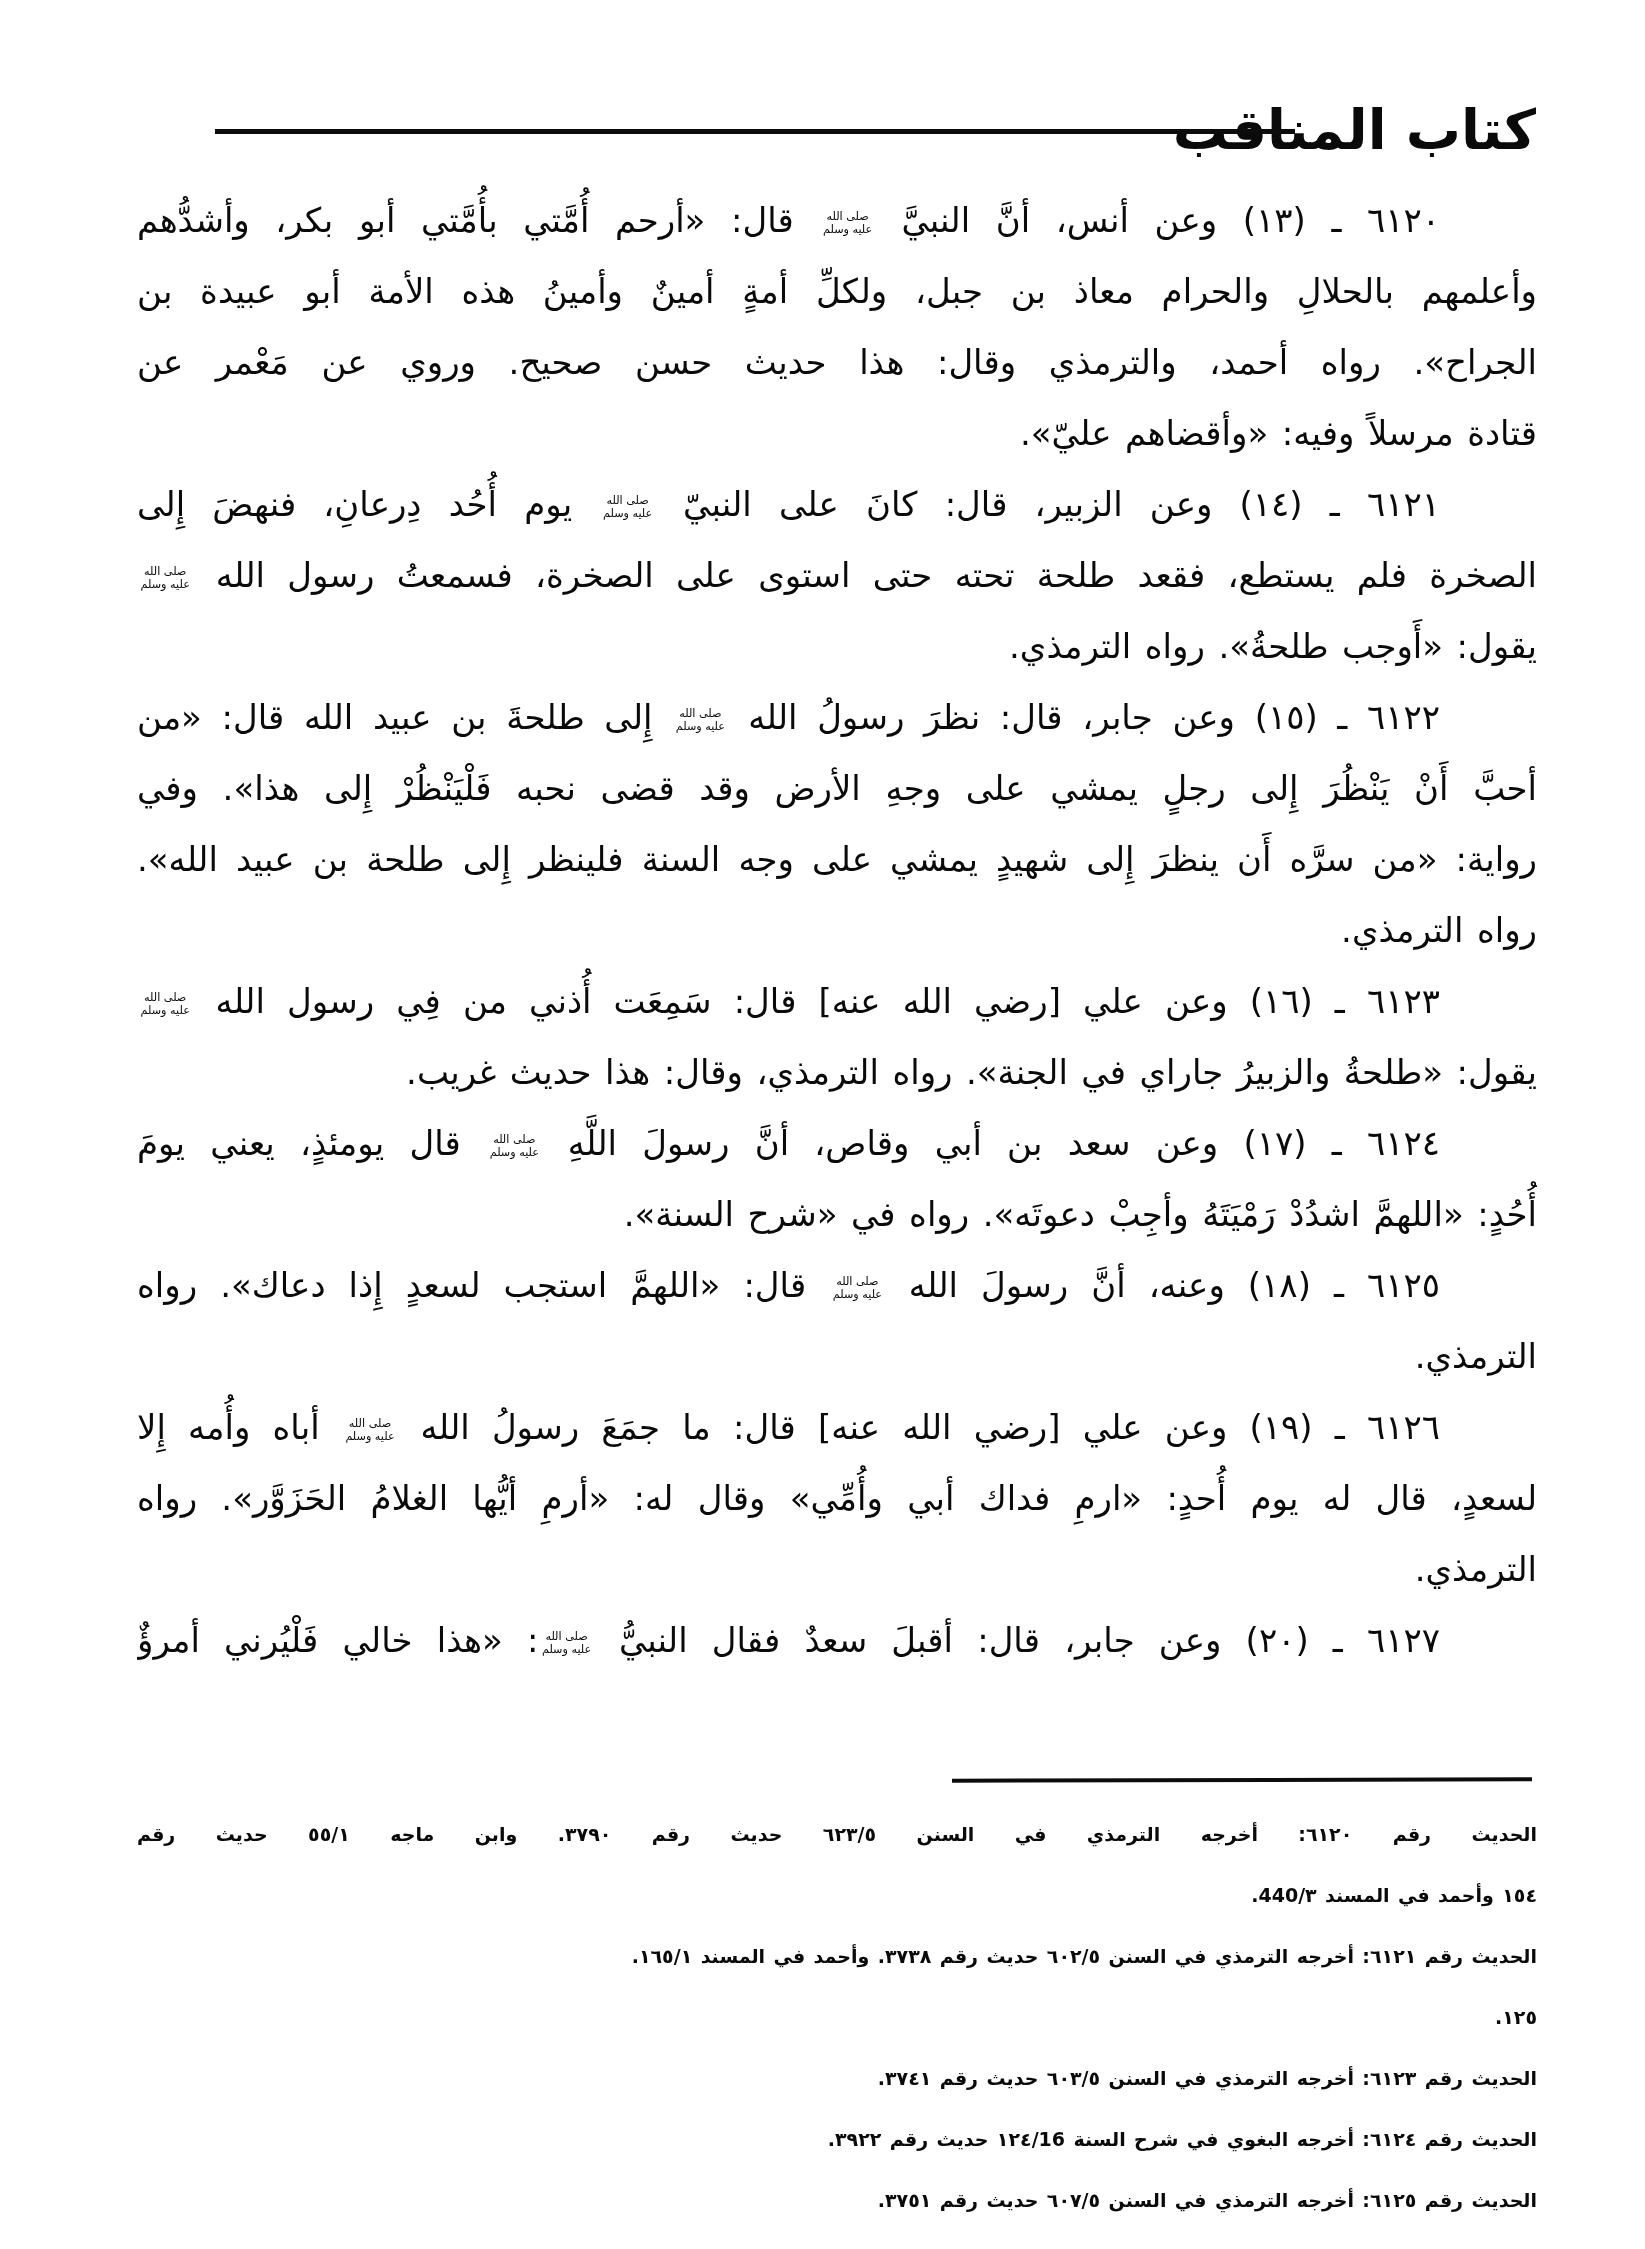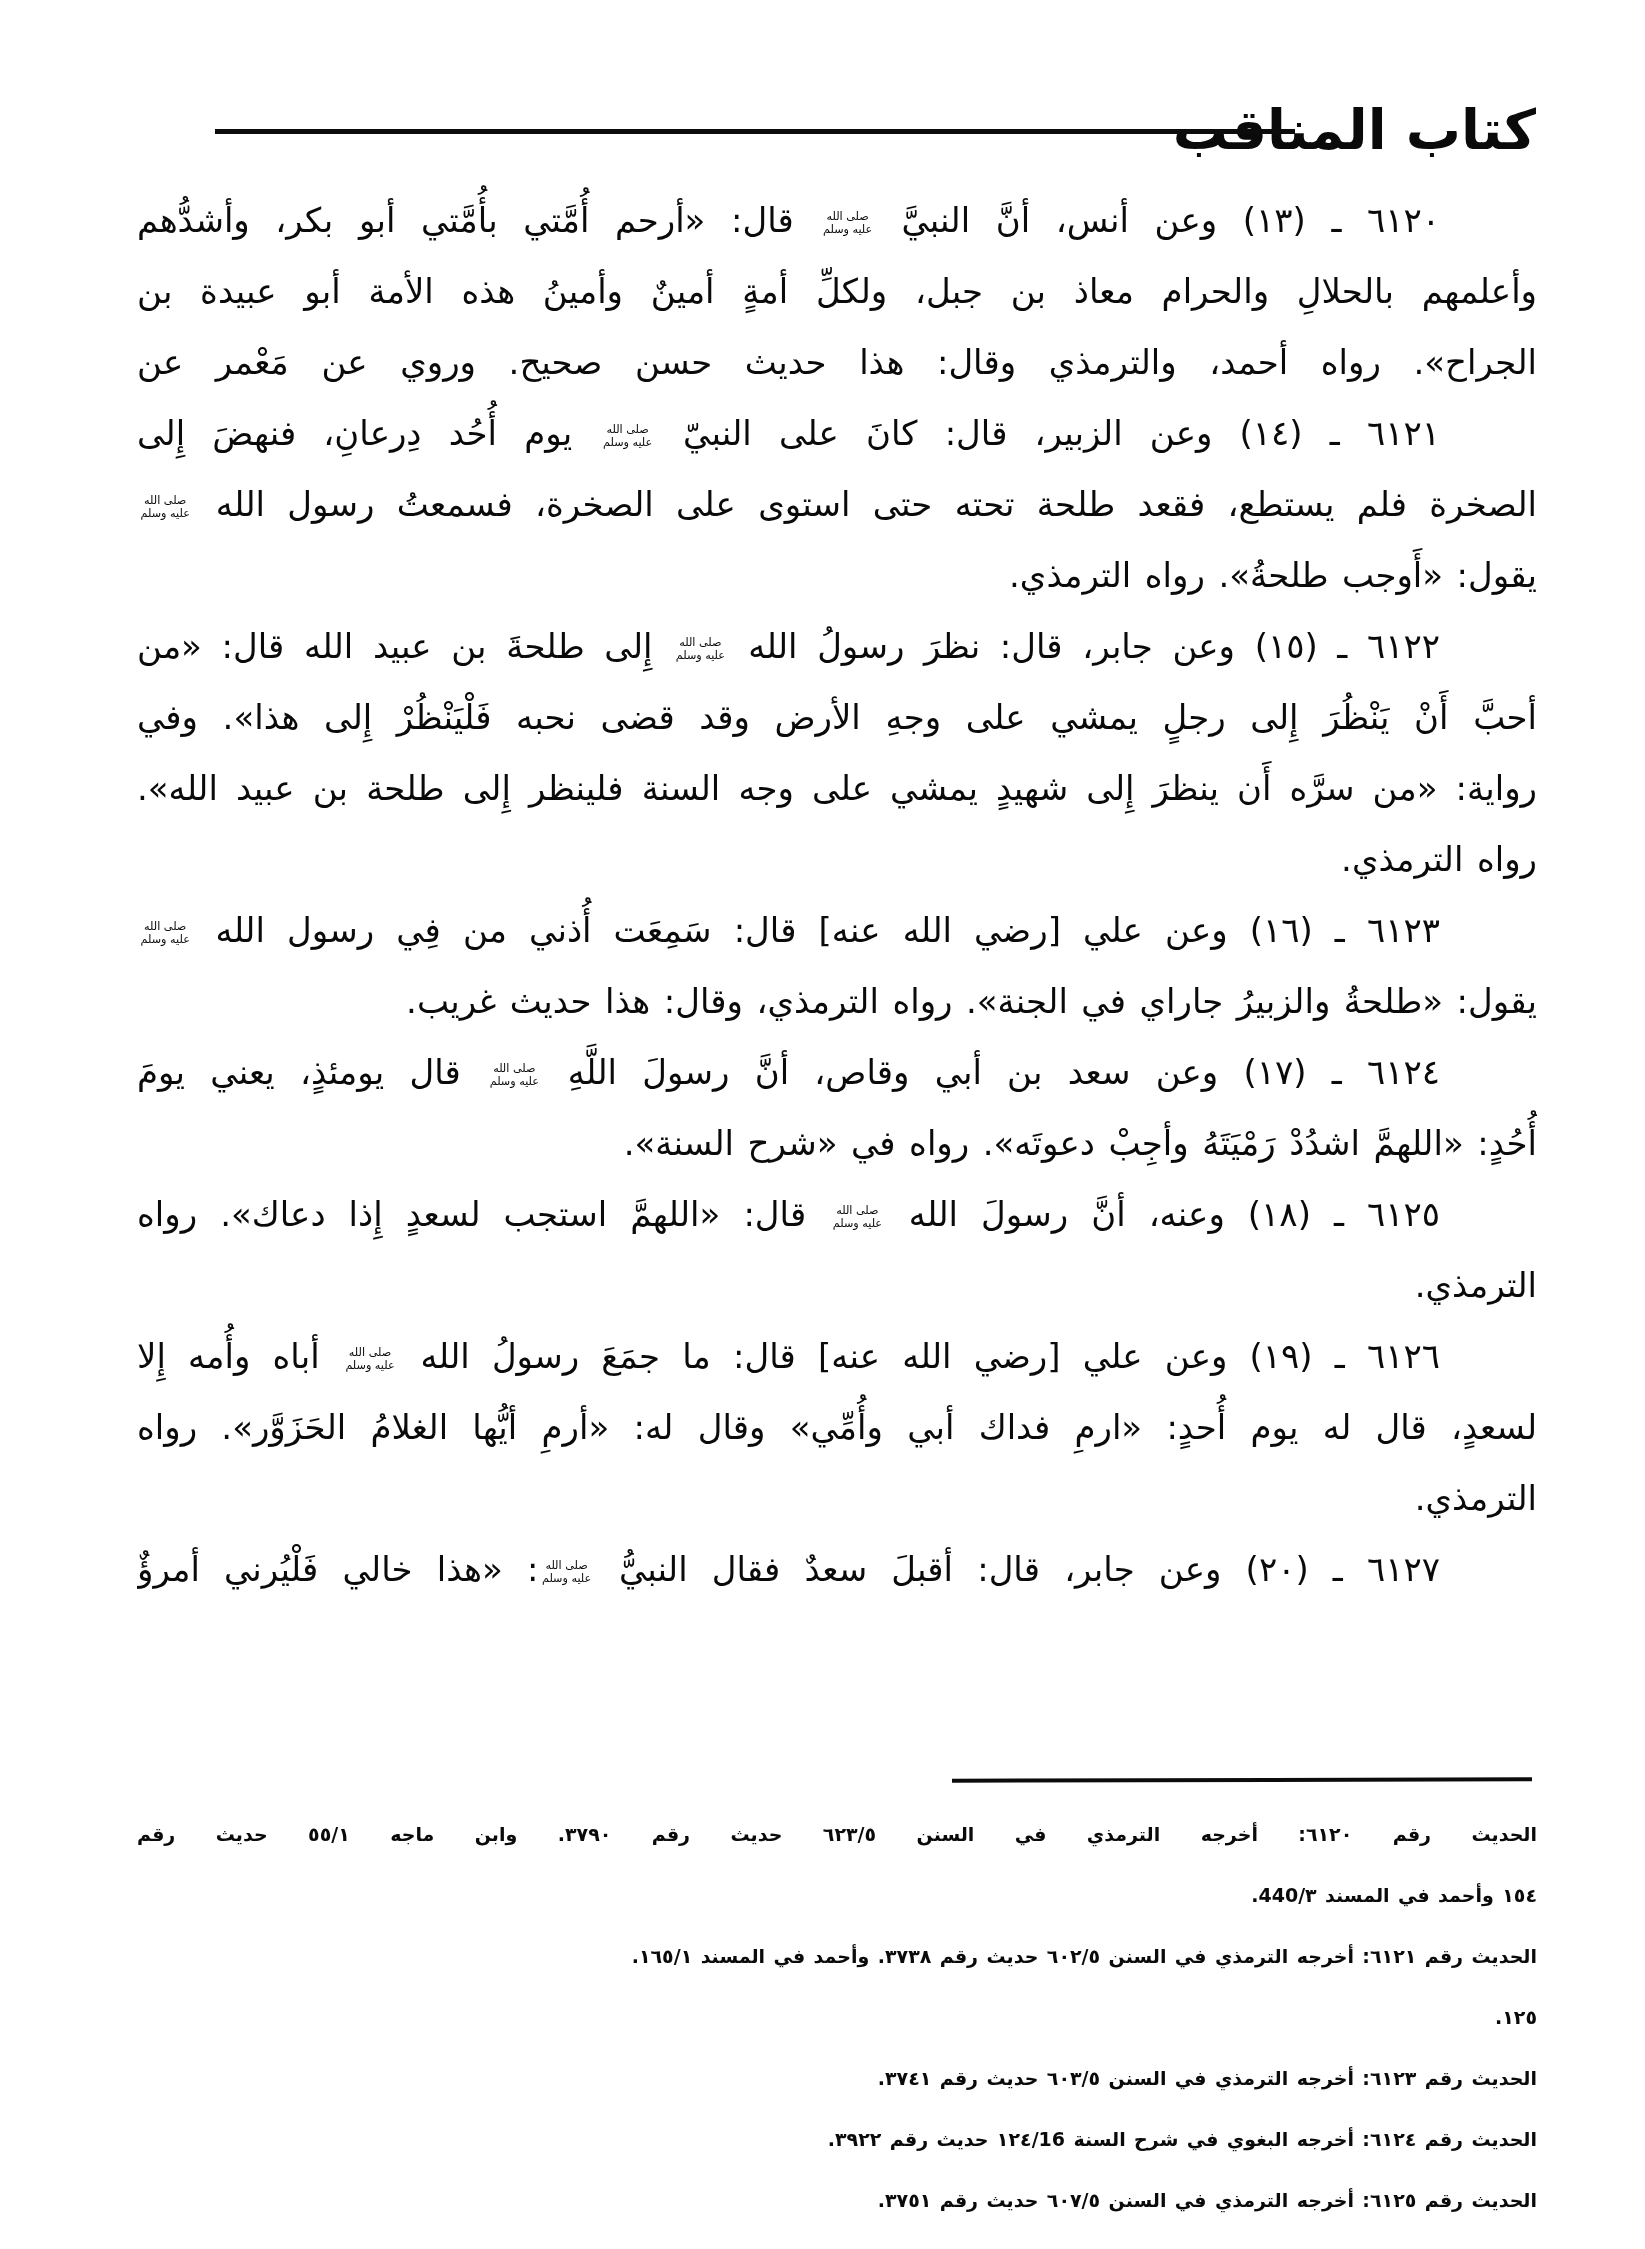--- a/index.html
+++ b/index.html
@@ -44,20 +44,21 @@
   <div class="kitab">كتاب المناقب</div>
   <div class="hrule"></div>
 
   <div class="main">
       <div class="tline indent">٦١٢٠ ـ (١٣) وعن أنس، أنَّ النبيَّ <span class="saw">
           <span>صلى الله</span>
           <span>عليه وسلم</span>
         </span> قال: «أرحم أُمَّتي بأُمَّتي أبو بكر، وأشدُّهم</div>
       <div class="tline">وأعلمهم بالحلالِ والحرام معاذ بن جبل، ولكلِّ أمةٍ أمينٌ وأمينُ هذه الأمة أبو عبيدة بن</div>
       <div class="tline">الجراح». رواه أحمد، والترمذي وقال: هذا حديث حسن صحيح. وروي عن مَعْمر عن</div>
+      <div class="tline last">قتادة مرسلاً وفيه: «وأقضاهم عليّ».</div>
       <div class="tline indent">٦١٢١ ـ (١٤) وعن الزبير، قال: كانَ على النبيّ <span class="saw">
           <span>صلى الله</span>
           <span>عليه وسلم</span>
         </span> يوم أُحُد دِرعانِ، فنهضَ إِلى</div>
       <div class="tline">الصخرة فلم يستطع، فقعد طلحة تحته حتى استوى على الصخرة، فسمعتُ رسول الله <span class="saw">
           <span>صلى الله</span>
           <span>عليه وسلم</span>
         </span></div>
       <div class="tline last">يقول: «أَوجب طلحةُ». رواه الترمذي.</div>
       <div class="tline indent">٦١٢٢ ـ (١٥) وعن جابر، قال: نظرَ رسولُ الله <span class="saw">

